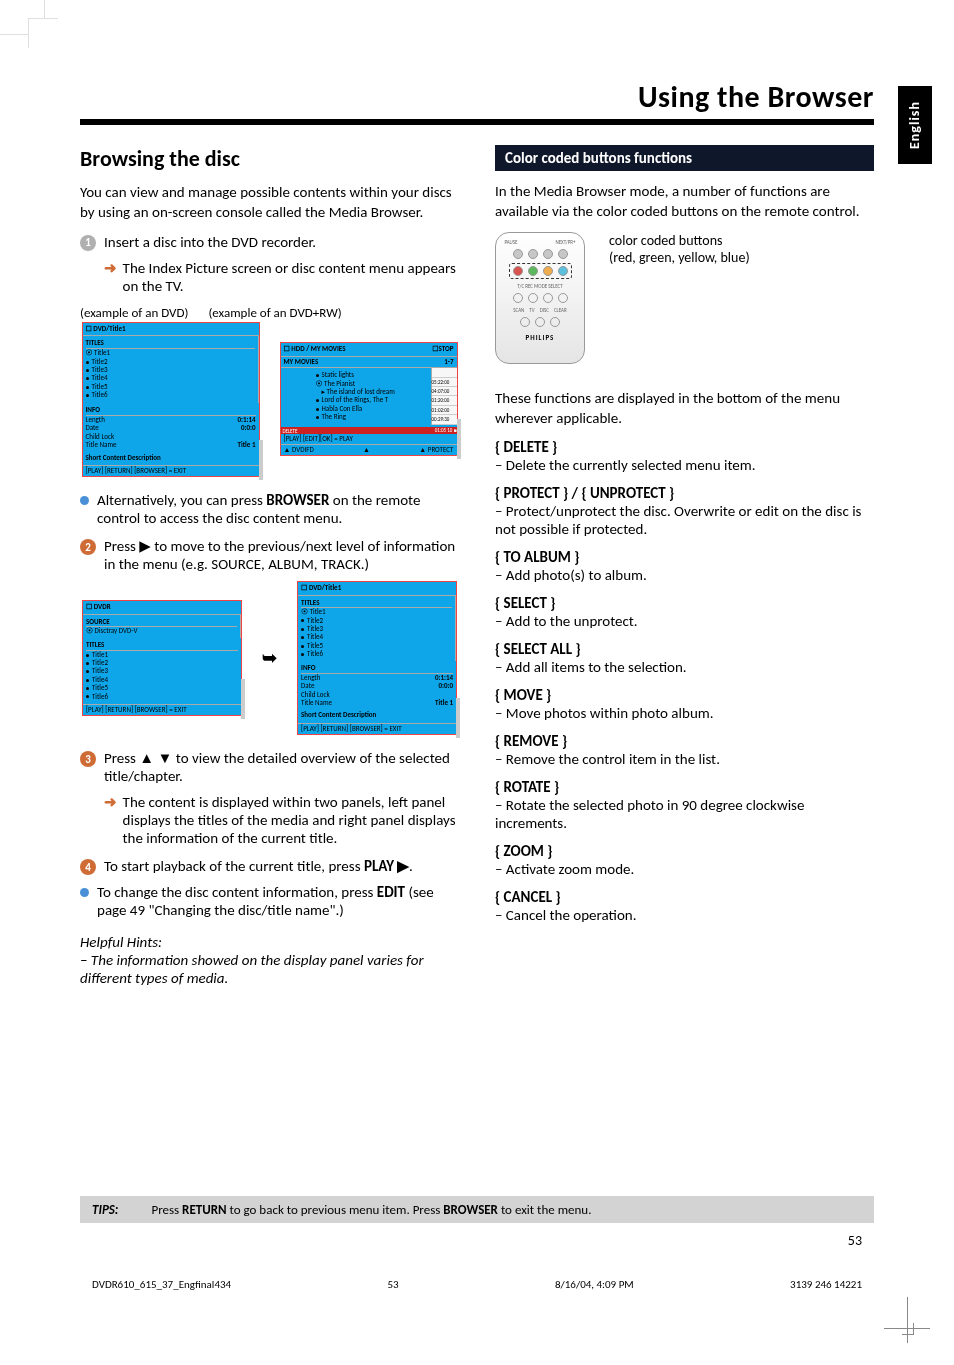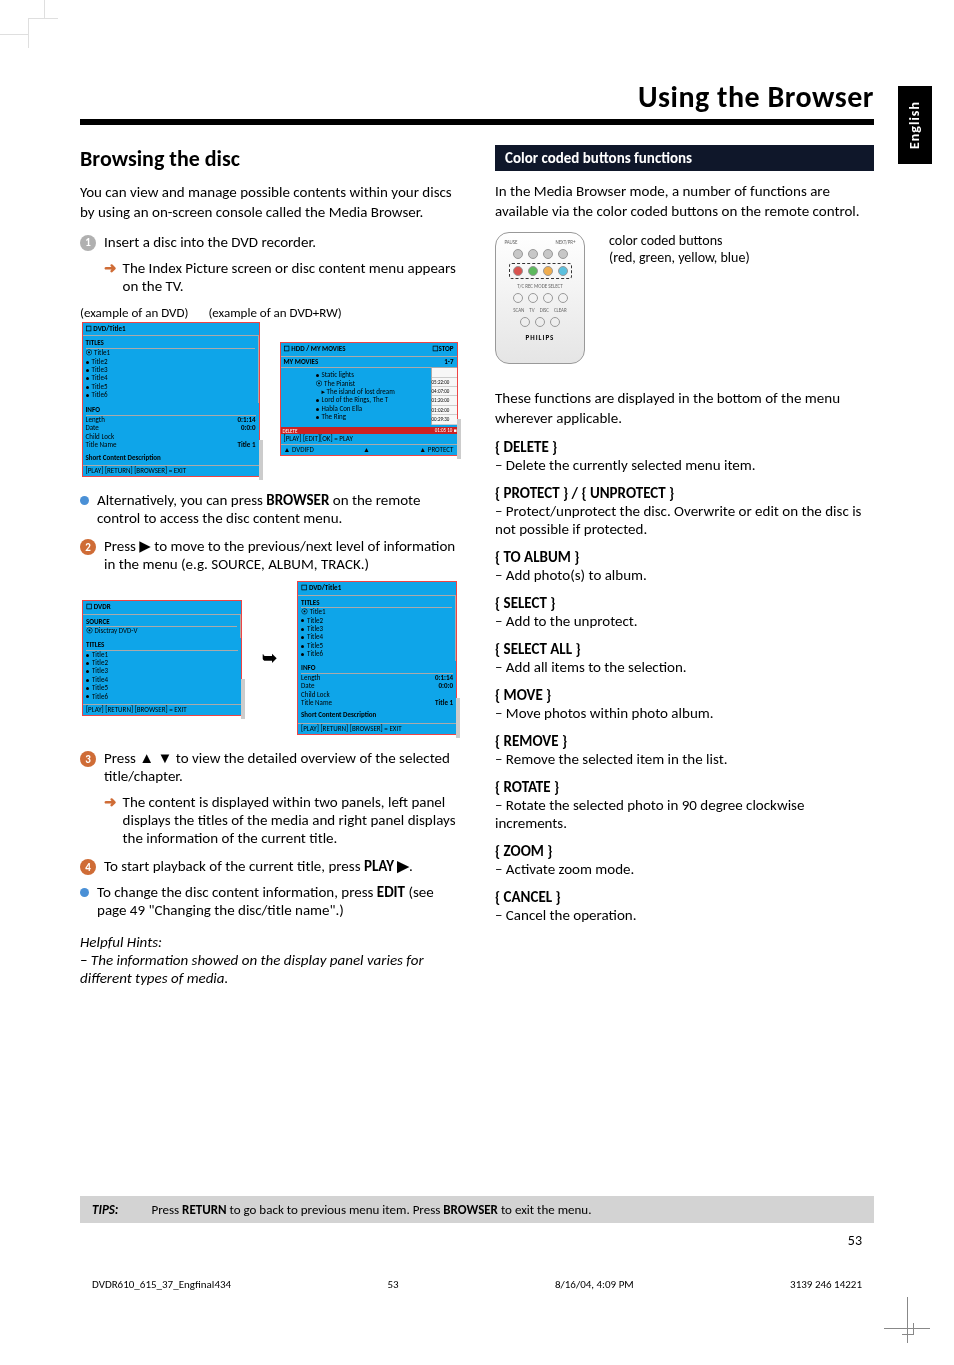--- a/index.html
+++ b/index.html
@@ -474,21 +474,21 @@
           <div class="func-block">
             <div class="func-label">{ SELECT ALL }</div>
             <div class="func-desc">–   Add all items to the selection.</div>
           </div>
           <div class="func-block">
             <div class="func-label">{ MOVE }</div>
             <div class="func-desc">–   Move photos within photo album.</div>
           </div>
           <div class="func-block">
             <div class="func-label">{ REMOVE }</div>
-            <div class="func-desc">–   Remove the selected item in the list.</div>
+            <div class="func-desc">–   Remove the control item in the list.</div>
           </div>
           <div class="func-block">
             <div class="func-label">{ ROTATE }</div>
             <div class="func-desc">–   Rotate the selected photo in 90 degree clockwise increments.</div>
           </div>
           <div class="func-block">
             <div class="func-label">{ ZOOM }</div>
             <div class="func-desc">–   Activate zoom mode.</div>
           </div>
           <div class="func-block">

